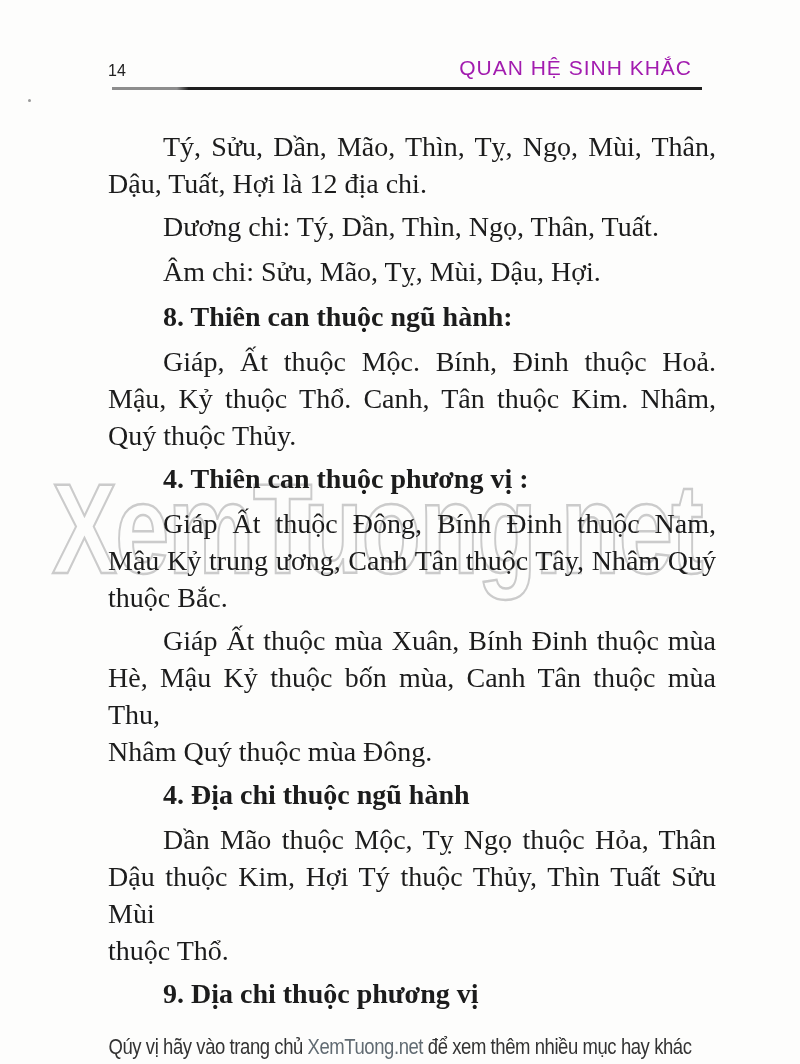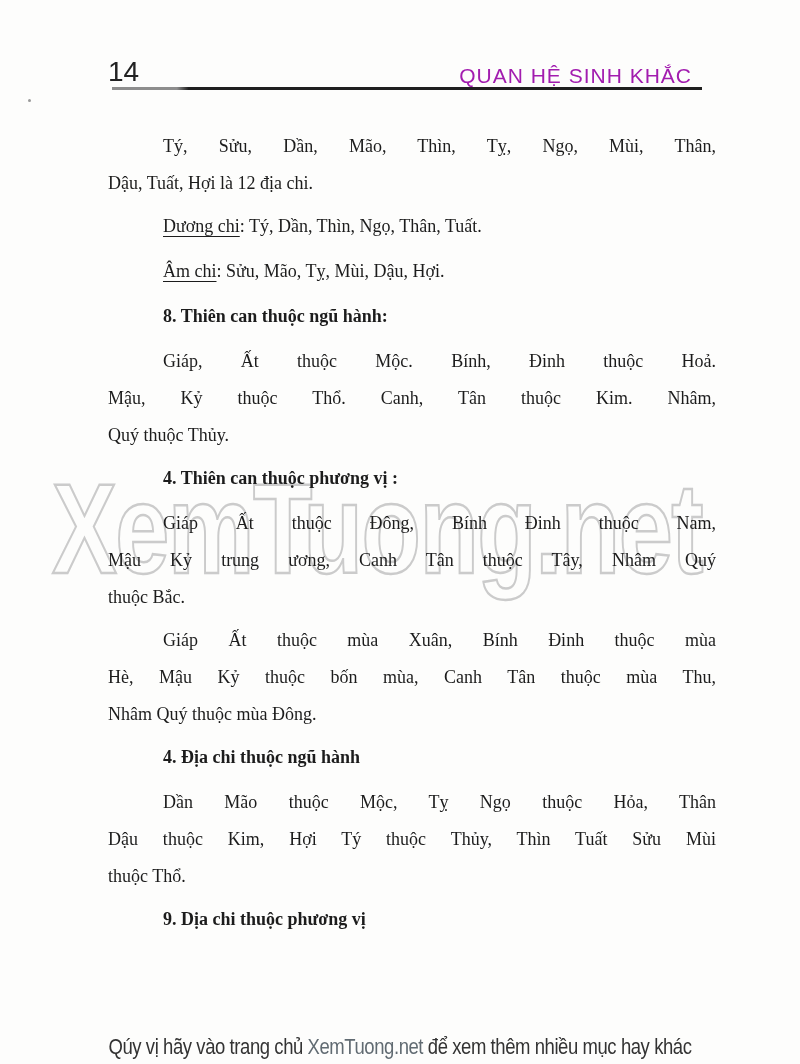--- a/index.html
+++ b/index.html
@@ -11,21 +11,21 @@
     font-family:"Liberation Serif", serif;
     color:#1c1c1c;
     overflow:hidden;
   }
   
   .header{
     position:absolute;top:56px;left:108px;width:584px;
     display:flex;justify-content:space-between;align-items:flex-end;
     font-family:"Liberation Sans", sans-serif;
   }
-  .page-number{font-size:28px;color:#222;}
+  .page-number{font-size:16px;color:#222;}
   .running-title{font-size:21px;letter-spacing:1px;color:#a21caf;}
   .header-rule{
     position:absolute;top:87px;left:112px;width:590px;height:3px;
     background:linear-gradient(90deg,#8d8d8d 0%,#8d8d8d 11%,#1f1f1f 13%,#1f1f1f 100%);
   }
   .scan-speck{
     position:absolute;top:99px;left:28px;width:3px;height:3px;
     background:#9a9a9a;border-radius:50%;
   }
   
@@ -35,29 +35,29 @@
     font-weight:bold;font-size:128px;letter-spacing:-2px;
     white-space:nowrap;
     transform:scaleX(0.76);transform-origin:left center;
     color:rgba(255,255,255,0.12);
     -webkit-text-stroke:2.5px #cbcbcb;
     text-stroke:2.5px #cbcbcb;
   }
   
   .body-text{
     position:absolute;top:128px;left:108px;width:608px;z-index:2;
-    font-size:18px;line-height:37px;
+    font-size:28px;line-height:37px;
   }
   .para{margin:0 0 6px;}
   .labeled{margin:0 0 8px;padding-left:55px;}
   .heading{font-weight:bold;padding-left:55px;margin:4px 0 8px;line-height:37px;}
   .jline{text-align:justify;text-align-last:justify;}
   .jline.first{padding-left:55px;}
   .jline.last{text-align:justify;text-align-last:left;}
-  .plabel{text-decoration:underline;text-underline-offset:4px;}
+  .plabel{text-underline-offset:4px;}
   
   .footer{
     position:absolute;bottom:4px;left:0;width:800px;z-index:2;
     display:flex;justify-content:center;
     font-family:"Liberation Sans", sans-serif;
     font-size:22px;color:#333;
     white-space:nowrap;
   }
   .footer-inner{transform:scaleX(0.84);transform-origin:center;letter-spacing:-0.5px;}
   .footer-brand{color:#616b72;}

